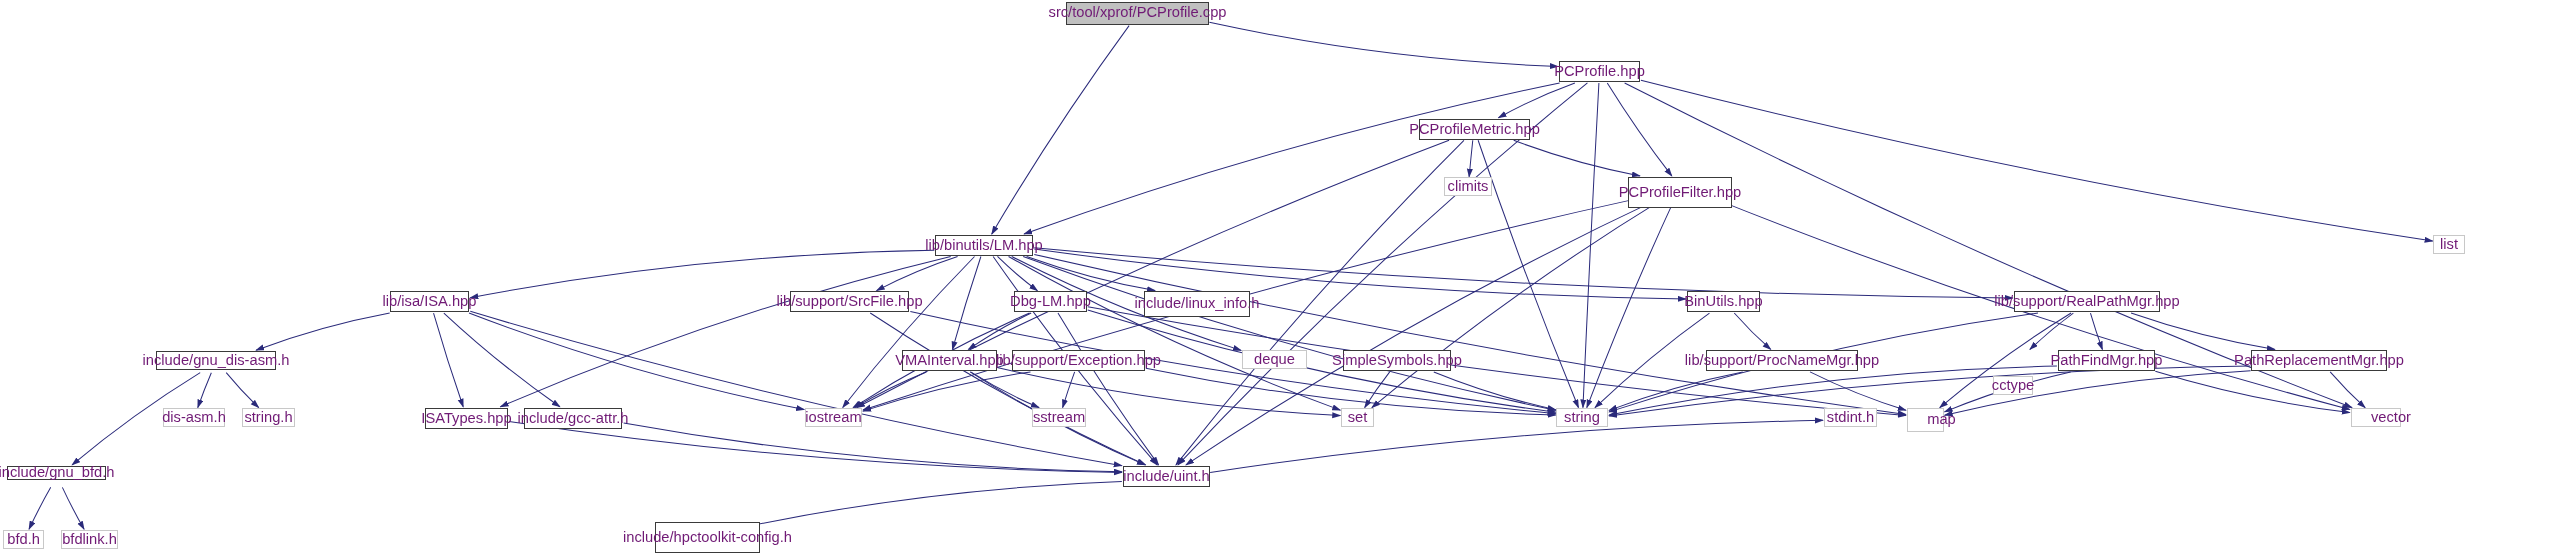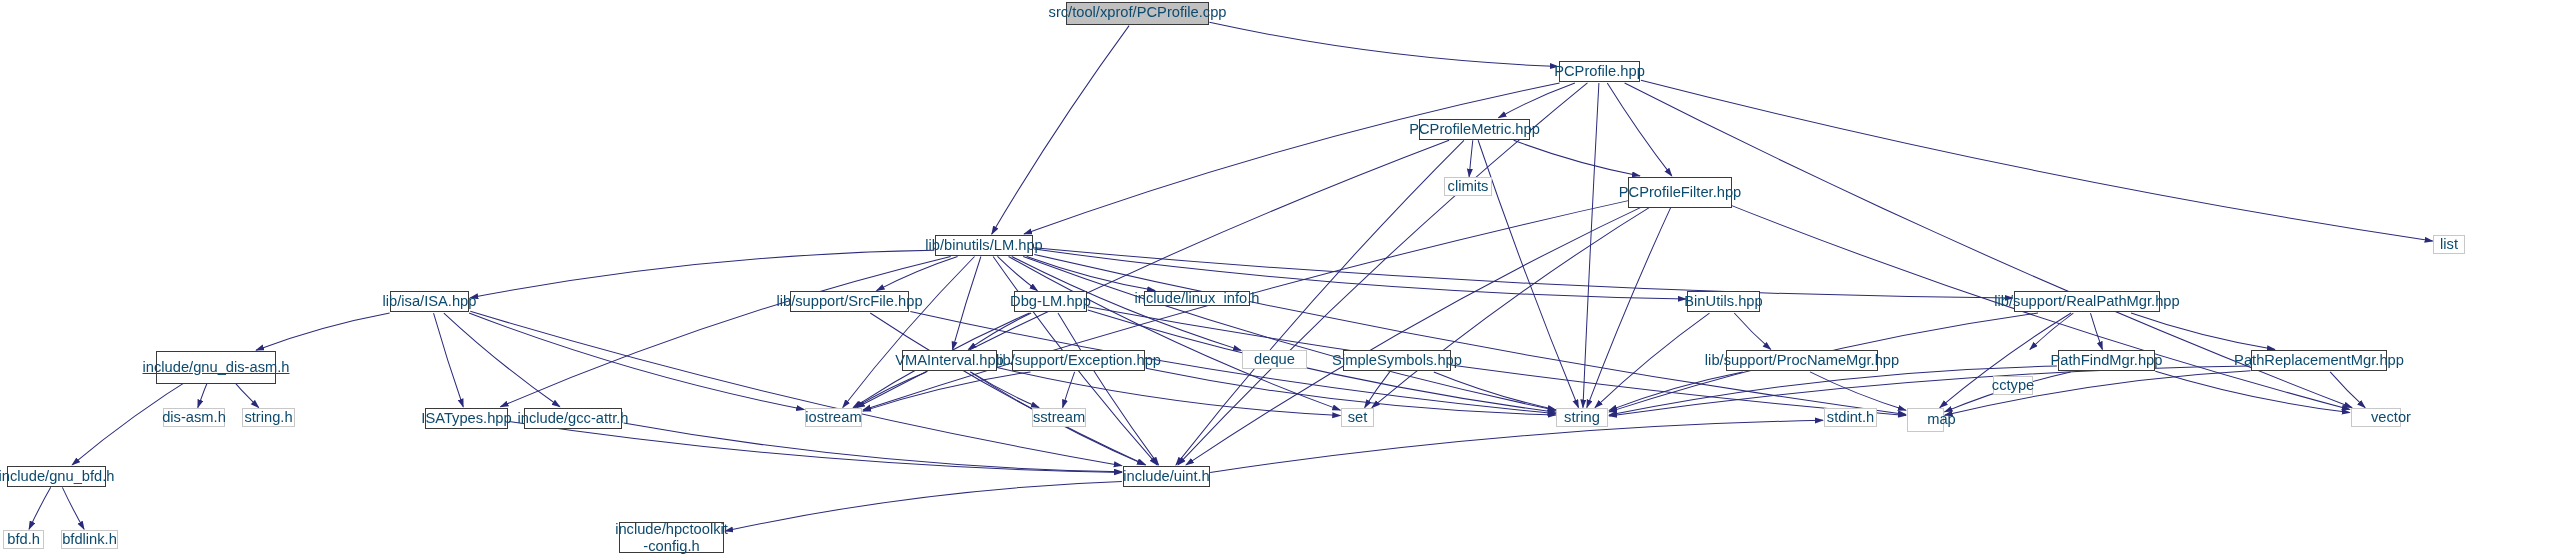--- a/index.html
+++ b/index.html
@@ -1,25 +1,25 @@
 <!DOCTYPE html>
 <html style="font-size:12.4px"><head>
 <meta charset="utf-8">
 <style>
   html,body{margin:0;padding:0;background:#ffffff;}
   #canvas{position:relative;width:2576px;height:561px;background:#ffffff;
           font-family:"Liberation Sans", sans-serif; overflow:hidden;}
   svg.edges{position:absolute;left:0;top:0;width:2576px;height:561px;pointer-events:none;}
   .node{position:absolute;box-sizing:border-box;display:flex;align-items:center;
         justify-content:center;white-space:nowrap;background:#ffffff;
-        font-size:14.7px;color:#0c4a6e;line-height:1.05;}
+        font-size:14.7px;color:#701a75;line-height:1.05;}
   .node.sys{border:0.8px solid #c8c8c8;}
   .node.prj{border:0.8px solid #3a3a3a;}
   .node.root{border:0.8px solid #3a3a3a;background:#c0c0c0;}
-  .node.two{flex-direction:column;justify-content:center;line-height:1.12;}
+  .node.two{flex-direction:row;justify-content:center;line-height:1.12;margin-left:36px;}
 </style>
 </head>
 <body>
 
 <div id="canvas">
   <svg class="edges" id="edge-svg" viewBox="0 0 3325 724" width="2576" height="561">
     <defs>
       <marker id="arrow" markerWidth="9" markerHeight="9" refX="8" refY="3" orient="auto" markerUnits="strokeWidth">
         <path d="M0,0 L9,3 L0,6 z" fill="#2a2a7a"></path>
       </marker>
@@ -129,45 +129,45 @@
       </div>
       <div class="node prj" style="left: 390px; top: 291px; width: 79px; height: 21px;">
         <span>lib/isa/ISA.hpp</span>
       </div>
       <div class="node prj" style="left: 790px; top: 291px; width: 119px; height: 21px;">
         <span>lib/support/SrcFile.hpp</span>
       </div>
       <div class="node prj" style="left: 1014px; top: 291px; width: 73px; height: 21px;">
         <span>Dbg-LM.hpp</span>
       </div>
-      <div class="node prj" style="left: 1144px; top: 291px; width: 106px; height: 15px;">
+      <div class="node prj" style="left: 1144px; top: 291px; width: 106px; height: 26px;">
         <span>include/linux_info.h</span>
       </div>
       <div class="node prj" style="left: 1687px; top: 291px; width: 73px; height: 21px;">
         <span>BinUtils.hpp</span>
       </div>
       <div class="node prj" style="left: 2014px; top: 291px; width: 146px; height: 21px;">
         <span>lib/support/RealPathMgr.hpp</span>
       </div>
-      <div class="node prj" style="left: 156px; top: 351px; width: 120px; height: 33px; text-decoration: underline;">
+      <div class="node prj" style="left: 156px; top: 351px; width: 120px; height: 19px;">
         <span>include/gnu_dis-asm.h</span>
       </div>
       <div class="node prj" style="left: 902px; top: 350px; width: 95px; height: 21px;">
         <span>VMAInterval.hpp</span>
       </div>
       <div class="node prj" style="left: 1012px; top: 350px; width: 133px; height: 21px;">
         <span>lib/support/Exception.hpp</span>
       </div>
       <div class="node sys" style="left: 1242px; top: 350px; width: 65px; height: 19.4px;">
         <span>deque</span>
       </div>
       <div class="node prj" style="left: 1343px; top: 350px; width: 108px; height: 21px;">
         <span>SimpleSymbols.hpp</span>
       </div>
-      <div class="node prj" style="left: 1706px; top: 350px; width: 152px; height: 21px; margin-left: 20px;">
+      <div class="node prj" style="left: 1706px; top: 350px; width: 152px; height: 21px;">
         <span>lib/support/ProcNameMgr.hpp</span>
       </div>
       <div class="node sys" style="left: 1993px; top: 350px; width: 40px; height: 19.4px; margin-top: 26px;">
         <span>cctype</span>
       </div>
       <div class="node prj" style="left: 2058px; top: 350px; width: 97px; height: 21px;">
         <span>PathFindMgr.hpp</span>
       </div>
       <div class="node prj" style="left: 2251px; top: 350px; width: 136px; height: 21px;">
         <span>PathReplacementMgr.hpp</span>
@@ -198,21 +198,21 @@
       </div>
       <div class="node sys" style="left: 1824px; top: 408px; width: 53px; height: 19.4px;">
         <span>stdint.h</span>
       </div>
       <div class="node sys" style="left: 1907px; top: 408px; width: 37px; height: 24px; padding-left: 32px;">
         <span>map</span>
       </div>
       <div class="node sys" style="left: 2351px; top: 408px; width: 50px; height: 19.4px; padding-left: 30px;">
         <span>vector</span>
       </div>
-      <div class="node prj" style="left: 7px; top: 466px; width: 99px; height: 21px; text-align: right;">
+      <div class="node prj" style="left: 7px; top: 466px; width: 99px; height: 14px; text-align: right;">
         <span>include/gnu_bfd.h</span>
       </div>
       <div class="node prj" style="left: 1123px; top: 466px; width: 87px; height: 21px;">
         <span>include/uint.h</span>
       </div>
       <div class="node sys" style="left: 3.1px; top: 530px; width: 41px; height: 19.4px;">
         <span>bfd.h</span>
       </div>
       <div class="node sys" style="left: 61px; top: 530px; width: 57px; height: 19.4px;">
         <span>bfdlink.h</span>

